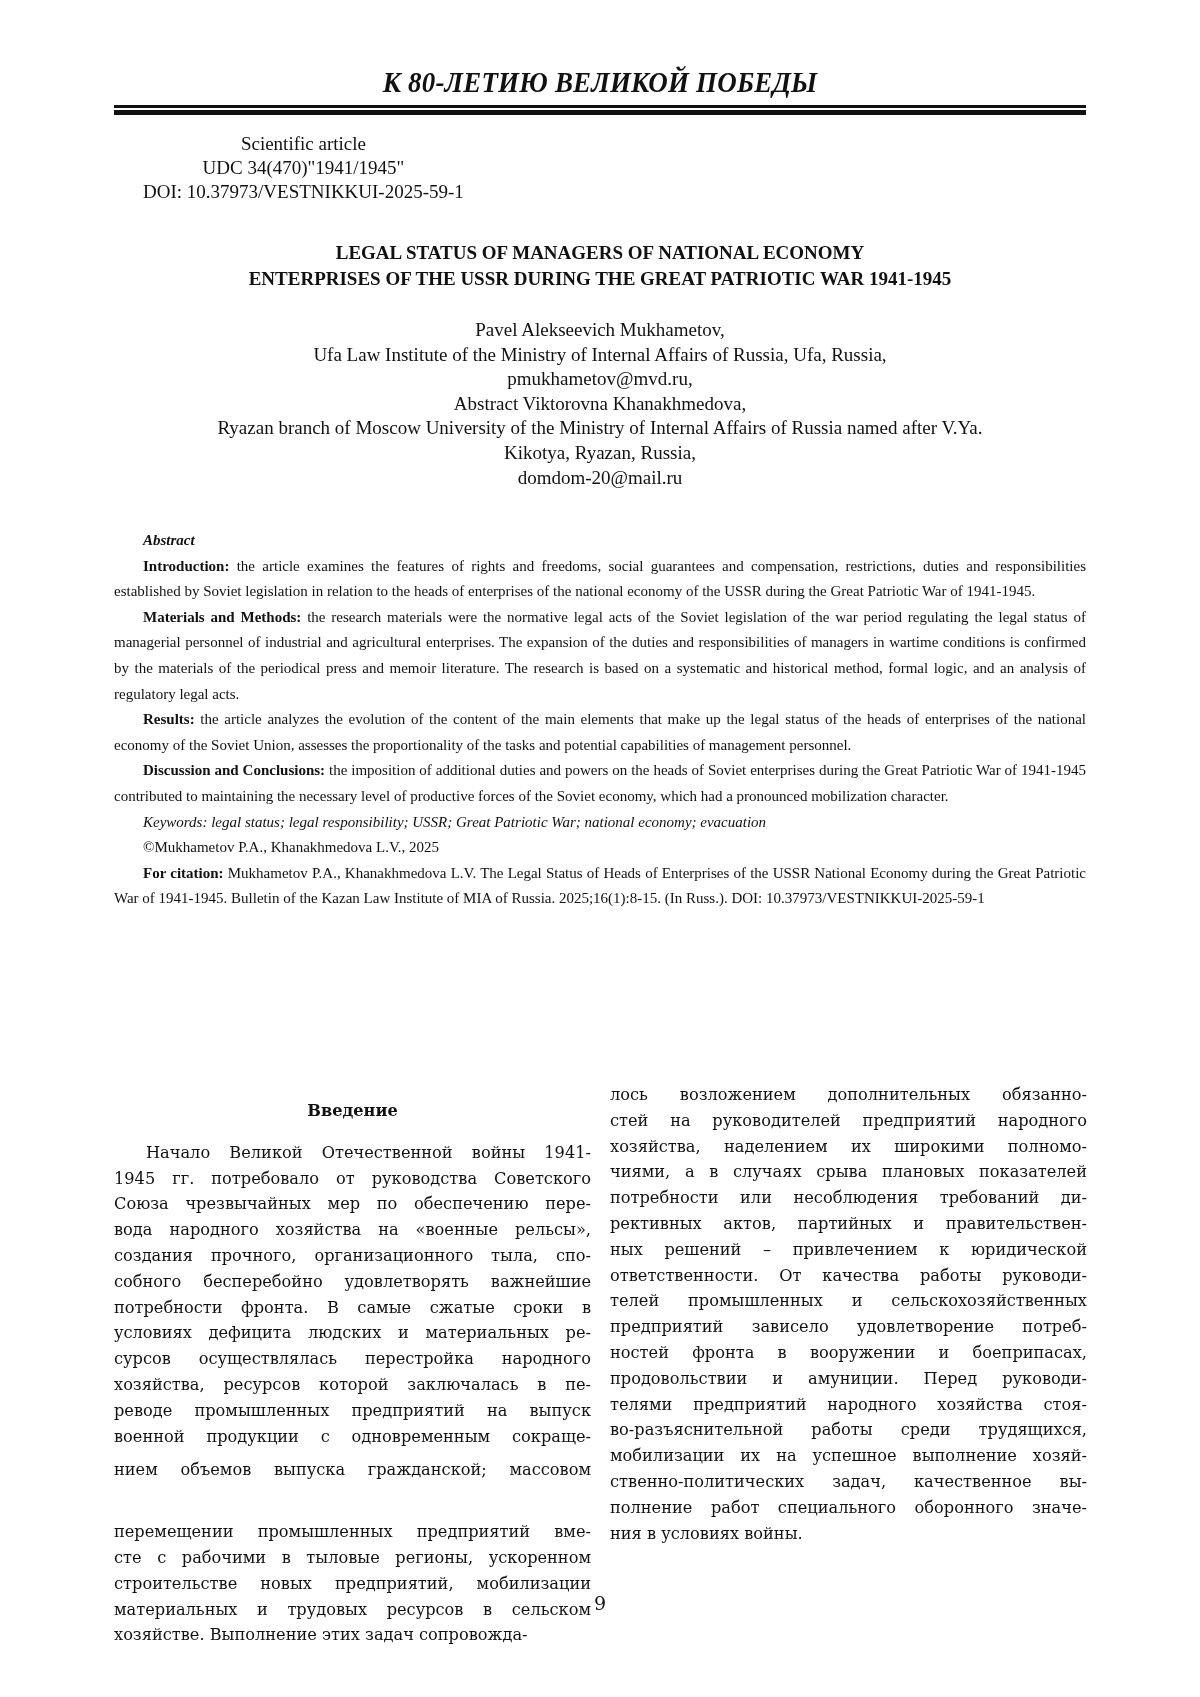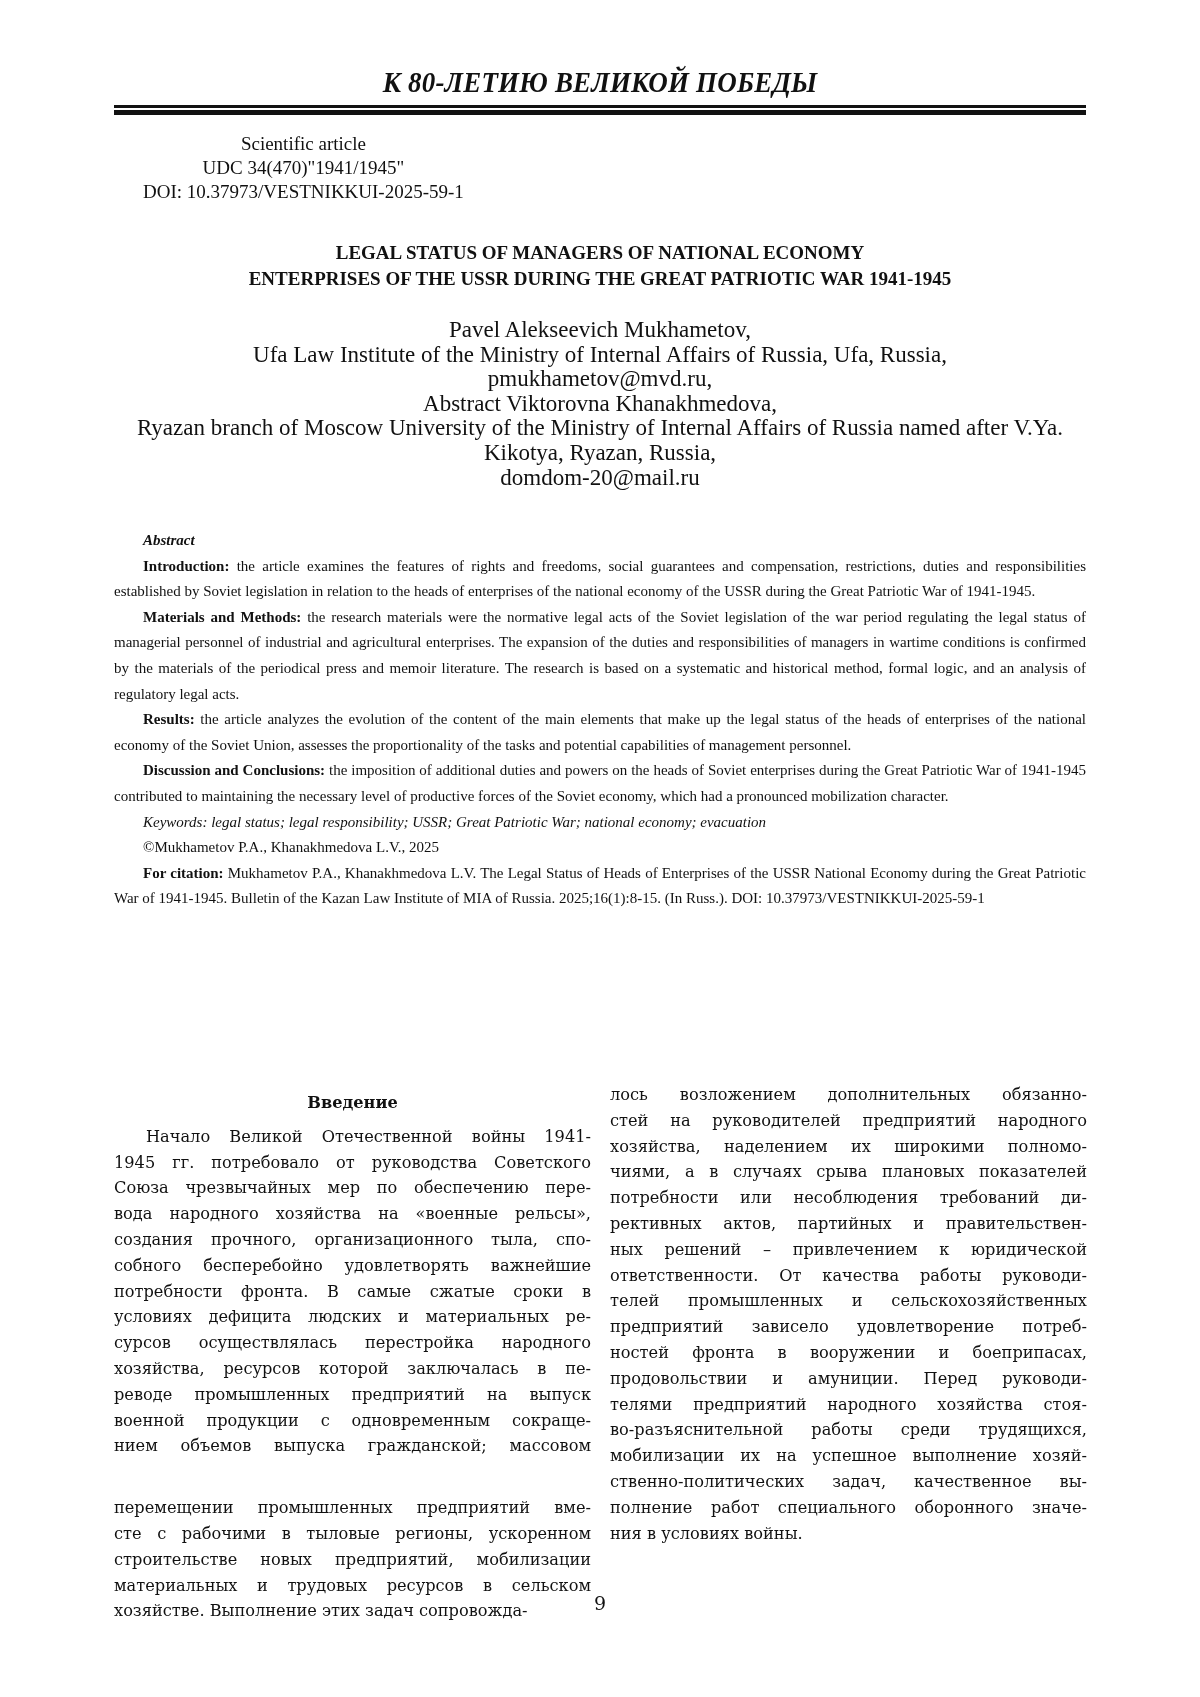--- a/index.html
+++ b/index.html
@@ -22,40 +22,40 @@
     .meta { position: absolute; left: 143px; top: 132px; font-size: 19px; line-height: 24px; text-align: center; }
     .meta div { white-space: nowrap; }
 
     .title {
       position: absolute; left: 114px; top: 240px; width: 972px;
       text-align: center; font-weight: bold; font-size: 19px; line-height: 26px;
     }
 
     .authors {
       position: absolute; left: 114px; top: 318px; width: 972px;
-      text-align: center; font-size: 23px; line-height: 24.6px;
+      text-align: center; font-size: 19px; line-height: 24.6px;
     }
 
     .abstract {
       position: absolute; left: 114px; top: 528px; width: 972px;
       font-size: 15px; line-height: 25.6px; text-align: justify;
     }
     .abstract p { margin: 0; text-indent: 29px; }
     .abstract .abs-heading { font-weight: bold; font-style: italic; text-indent: 29px; }
     .abstract .kw { font-style: italic; }
     .abstract b { font-weight: bold; }
 
     .col {
       position: absolute; top: 1082px; width: 477px;
       font-family: "DejaVu Serif", "Liberation Serif", serif;
       font-size: 16.2px; line-height: 25.8px; text-align: justify;
     }
     .col-left { left: 114px; }
     .col-right { left: 610px; }
-    .col .section-heading { text-align: center; font-weight: bold; margin: 8px; }
+    .col .section-heading { text-align: center; font-weight: bold; margin: 16px; }
     .col p { margin: 0; }
 
     .page-number {
       position: absolute; left: 0; top: 1592px; width: 1200px; text-align: center;
       font-family: "DejaVu Serif", serif; font-size: 19px;
     }
   </style>
 </head>
 <body>
 
@@ -105,21 +105,21 @@
         <div style="text-align: justify; text-align-last: justify; white-space: nowrap;">Союза чрезвычайных мер по обеспечению пере-</div>
         <div style="text-align: justify; text-align-last: justify; white-space: nowrap;">вода народного хозяйства на «военные рельсы»,</div>
         <div style="text-align: justify; text-align-last: justify; white-space: nowrap;">создания прочного, организационного тыла, спо-</div>
         <div style="text-align: justify; text-align-last: justify; white-space: nowrap;">собного бесперебойно удовлетворять важнейшие</div>
         <div style="text-align: justify; text-align-last: justify; white-space: nowrap;">потребности фронта. В самые сжатые сроки в</div>
         <div style="text-align: justify; text-align-last: justify; white-space: nowrap;">условиях дефицита людских и материальных ре-</div>
         <div style="text-align: justify; text-align-last: justify; white-space: nowrap;">сурсов осуществлялась перестройка народного</div>
         <div style="text-align: justify; text-align-last: justify; white-space: nowrap;">хозяйства, ресурсов которой заключалась в пе-</div>
         <div style="text-align: justify; text-align-last: justify; white-space: nowrap;">реводе промышленных предприятий на выпуск</div>
         <div style="text-align: justify; text-align-last: justify; white-space: nowrap;">военной продукции с одновременным сокраще-</div>
-        <div style="text-align: justify; text-align-last: justify; white-space: nowrap;">нием объемов выпуска гражданской; массовом</div>
+        <div style="text-align: justify; text-align-last: justify; white-space: nowrap; margin-top: 8px;">нием объемов выпуска гражданской; массовом</div>
         <div style="text-align: justify; text-align-last: justify; white-space: nowrap; margin-top: 36px;">перемещении промышленных предприятий вме-</div>
         <div style="text-align: justify; text-align-last: justify; white-space: nowrap;">сте с рабочими в тыловые регионы, ускоренном</div>
         <div style="text-align: justify; text-align-last: justify; white-space: nowrap;">строительстве новых предприятий, мобилизации</div>
         <div style="text-align: justify; text-align-last: justify; white-space: nowrap;">материальных и трудовых ресурсов в сельском</div>
         <div style="text-align: left; text-align-last: left; white-space: nowrap;">хозяйстве. Выполнение этих задач сопровожда-</div>
       </div>
   </div>
 
   <div class="col col-right">
     <div id="right-lines">

